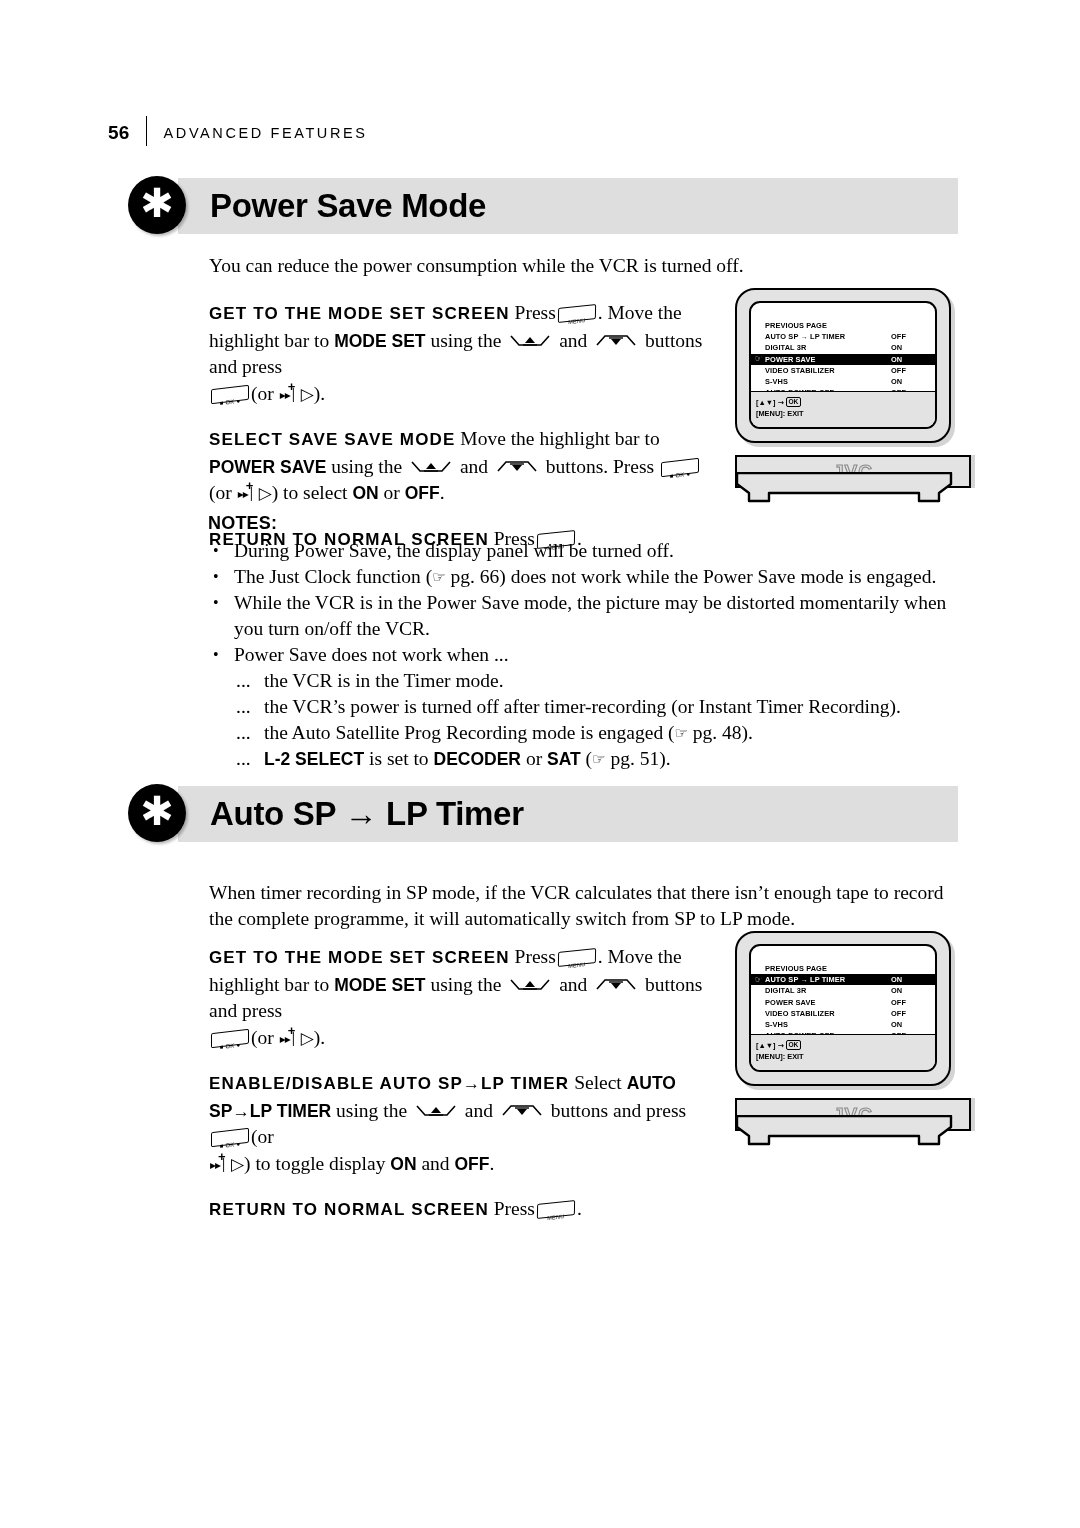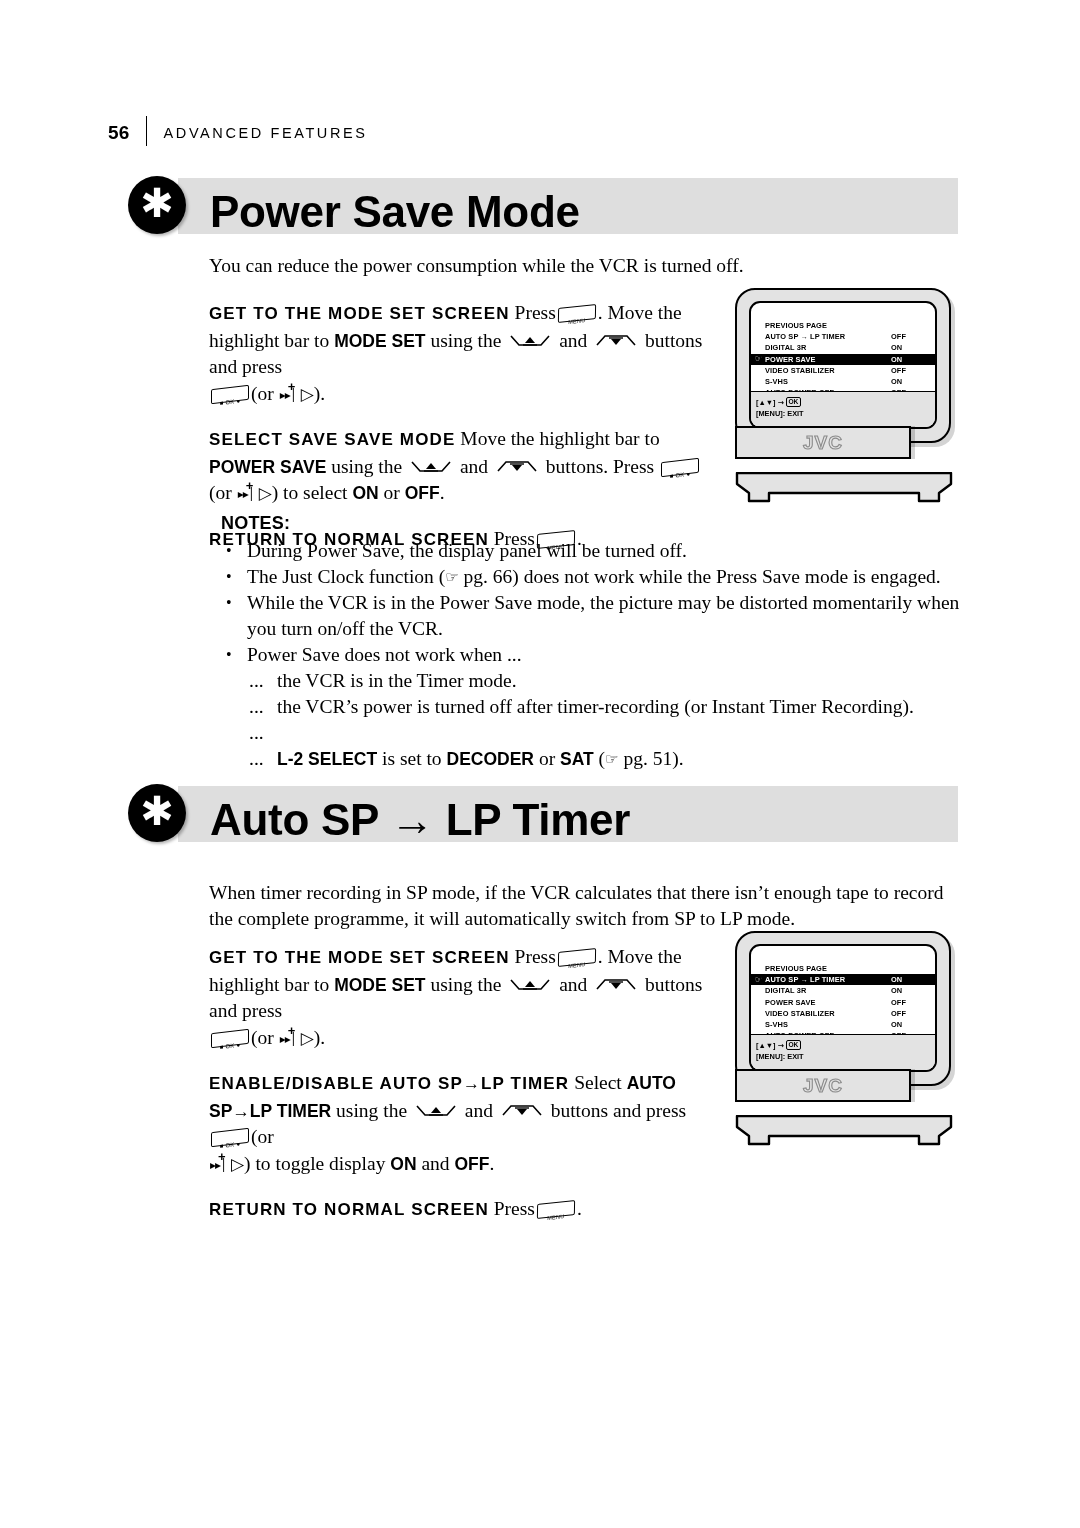--- a/index.html
+++ b/index.html
@@ -74,21 +74,21 @@
     font-family: "DejaVu Sans", sans-serif;
     font-size: 40px;
     line-height: 1;
     padding-bottom: 4px;
     box-sizing: border-box;
   }
   .section-title {
     position: absolute;
     font-family: "Liberation Sans", sans-serif;
     font-weight: bold;
-    font-size: 44px;
+    font-size: 33px;
     letter-spacing: -0.3px;
     color: #000;
     white-space: nowrap;
   }
 
   
   .intro {
     position: absolute;
     left: 209px;
     width: 740px;
@@ -208,21 +208,21 @@
   .hand {
     font-family: "DejaVu Sans", sans-serif;
     font-size: 15px;
     vertical-align: 1px;
     letter-spacing: 0;
   }
 
   
   .notes {
     position: absolute;
-    left: 221px;
+    left: 208px;
     width: 740px;
     font-size: 19.5px;
     line-height: 26px;
   }
   .notes-title {
     font-family: "Liberation Sans", sans-serif;
     font-weight: bold;
     font-size: 18px;
     letter-spacing: 0.2px;
     margin-bottom: 2px;
@@ -336,22 +336,22 @@
     border: 1px solid #000;
     border-radius: 2px;
     padding: 0 1.5px;
     font-size: 6.6px;
     line-height: 8px;
     vertical-align: 1px;
   }
   .tv-base {
     position: absolute;
     left: 2px;
-    top: 138px;
-    width: 176px;
+    top: 167px;
+    width: 236px;
     height: 33px;
     border: 2.4px solid #000;
     background: #e3e3e3;
     box-sizing: border-box;
     display: flex;
     align-items: center;
     justify-content: center;
     box-shadow: 4px 0 0 rgba(0,0,0,0.17);
   }
   .jvc-logo {
@@ -443,21 +443,21 @@
 <div class="notes" style="top:510px;">
   <div class="notes-title">NOTES:</div>
 
   <div class="note-row">
     <span class="note-bullet">•</span>
     <span class="note-text">During Power Save, the display panel will be turned off.</span>
   </div>
 
   <div class="note-row">
     <span class="note-bullet">•</span>
-    <span class="note-text"><span>The Just Clock function (</span><span class="hand">☞</span> <span>pg. 66</span><span>) does not work while the Press Save mode is engaged.</span></span>
+    <span class="note-text"><span>The Just Clock function (</span><span class="hand">☞</span> <span>pg. 66</span><span>) does not work while the Power Save mode is engaged.</span></span>
   </div>
 
   <div class="note-row">
     <span class="note-bullet">•</span>
     <span class="note-text">While the VCR is in the Power Save mode, the picture may be distorted momentarily when you turn on/off the VCR.</span>
   </div>
 
   <div class="note-row">
     <span class="note-bullet">•</span>
     <span class="note-text">Power Save does not work when ...</span>
@@ -468,20 +468,21 @@
     <span>the VCR is in the Timer mode.</span>
   </div>
 
   <div class="sub-row">
     <span class="sub-dots">...</span>
     <span>the VCR’s power is turned off after timer-recording (or Instant Timer Recording).</span>
   </div>
 
   <div class="sub-row">
     <span class="sub-dots">...</span>
+    <span><span>the Auto Satellite Prog Recording mode is engaged (</span><span class="hand">☞</span> <span>pg. 48</span><span>).</span></span>
   </div>
 
   <div class="sub-row">
     <span class="sub-dots">...</span>
     <span><span class="b">L-2 SELECT</span> <span>is set to</span> <span class="b">DECODER</span> <span>or</span> <span class="b">SAT</span> <span>(</span><span class="hand">☞</span> <span>pg. 51</span><span>).</span></span>
   </div>
 </div>
 
 <div class="tv" style="left:733px; top:288px;">
   <div class="tv-body">

